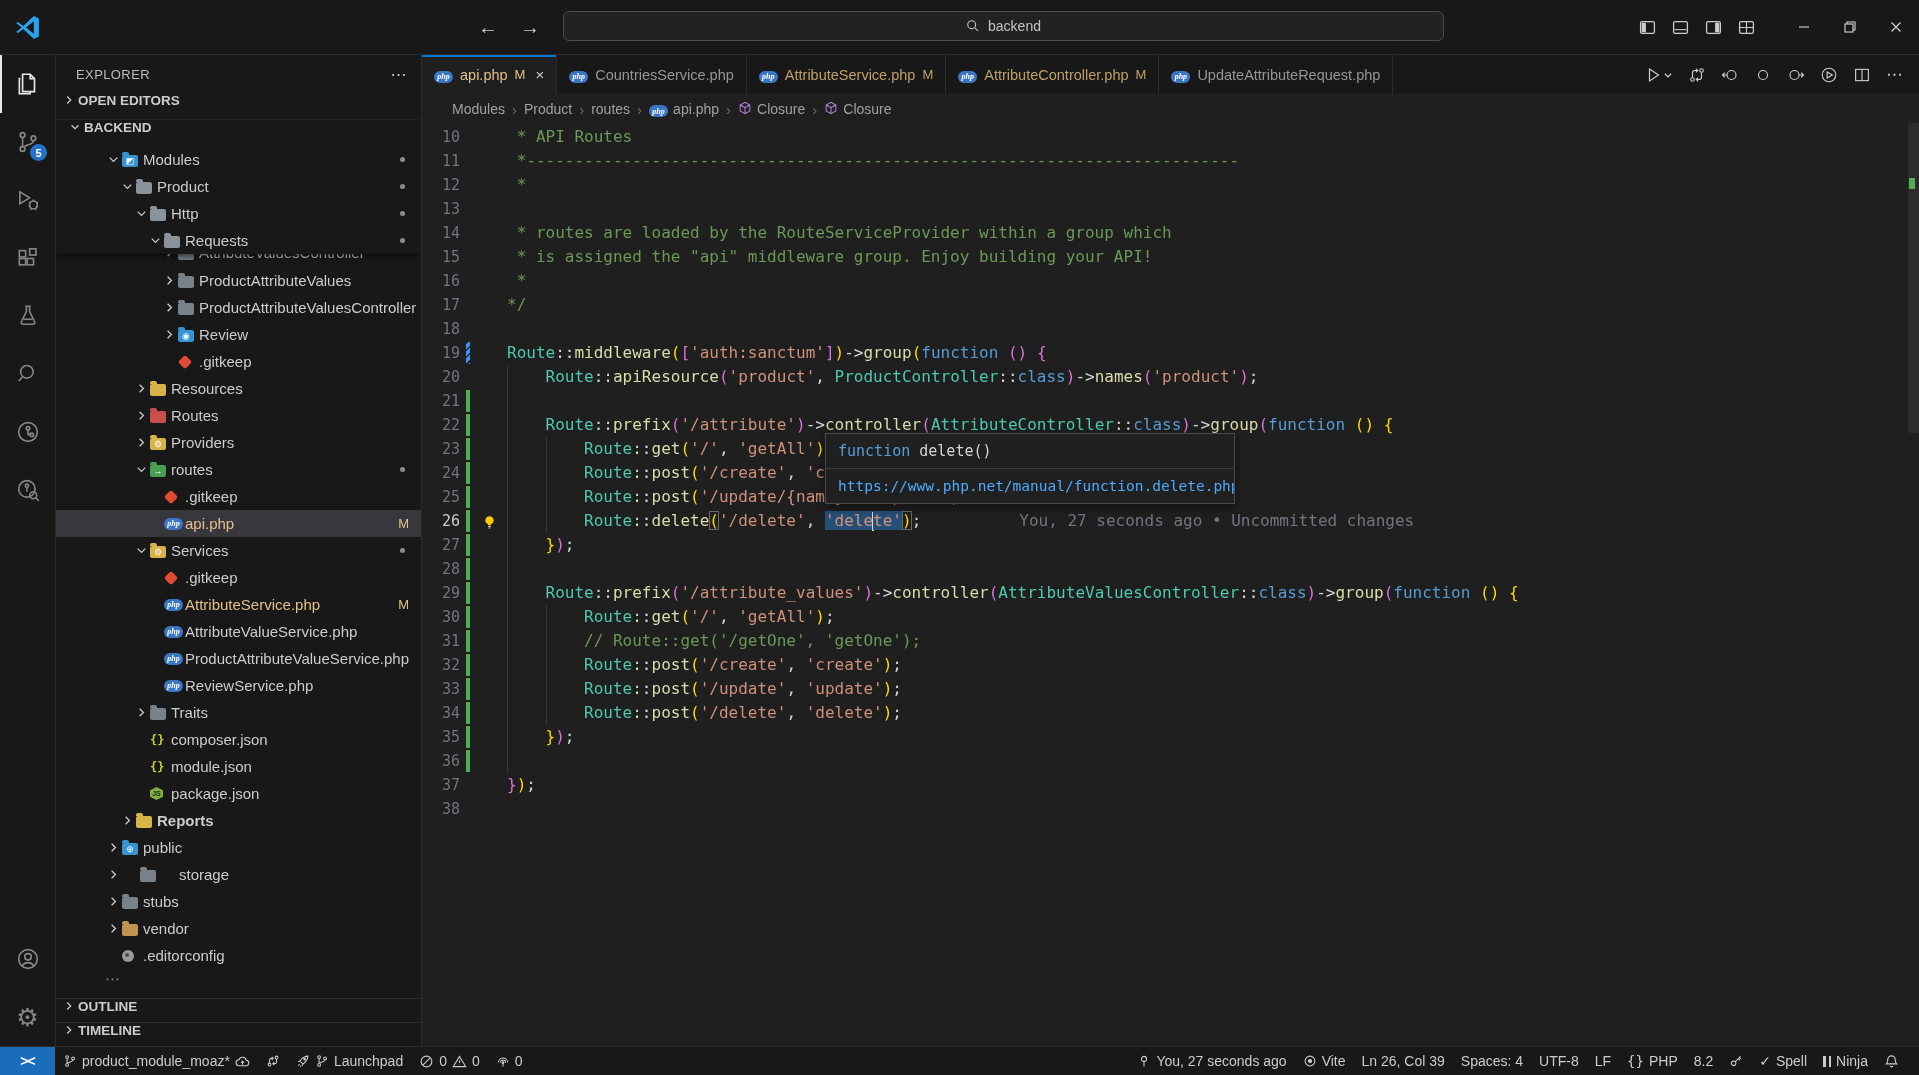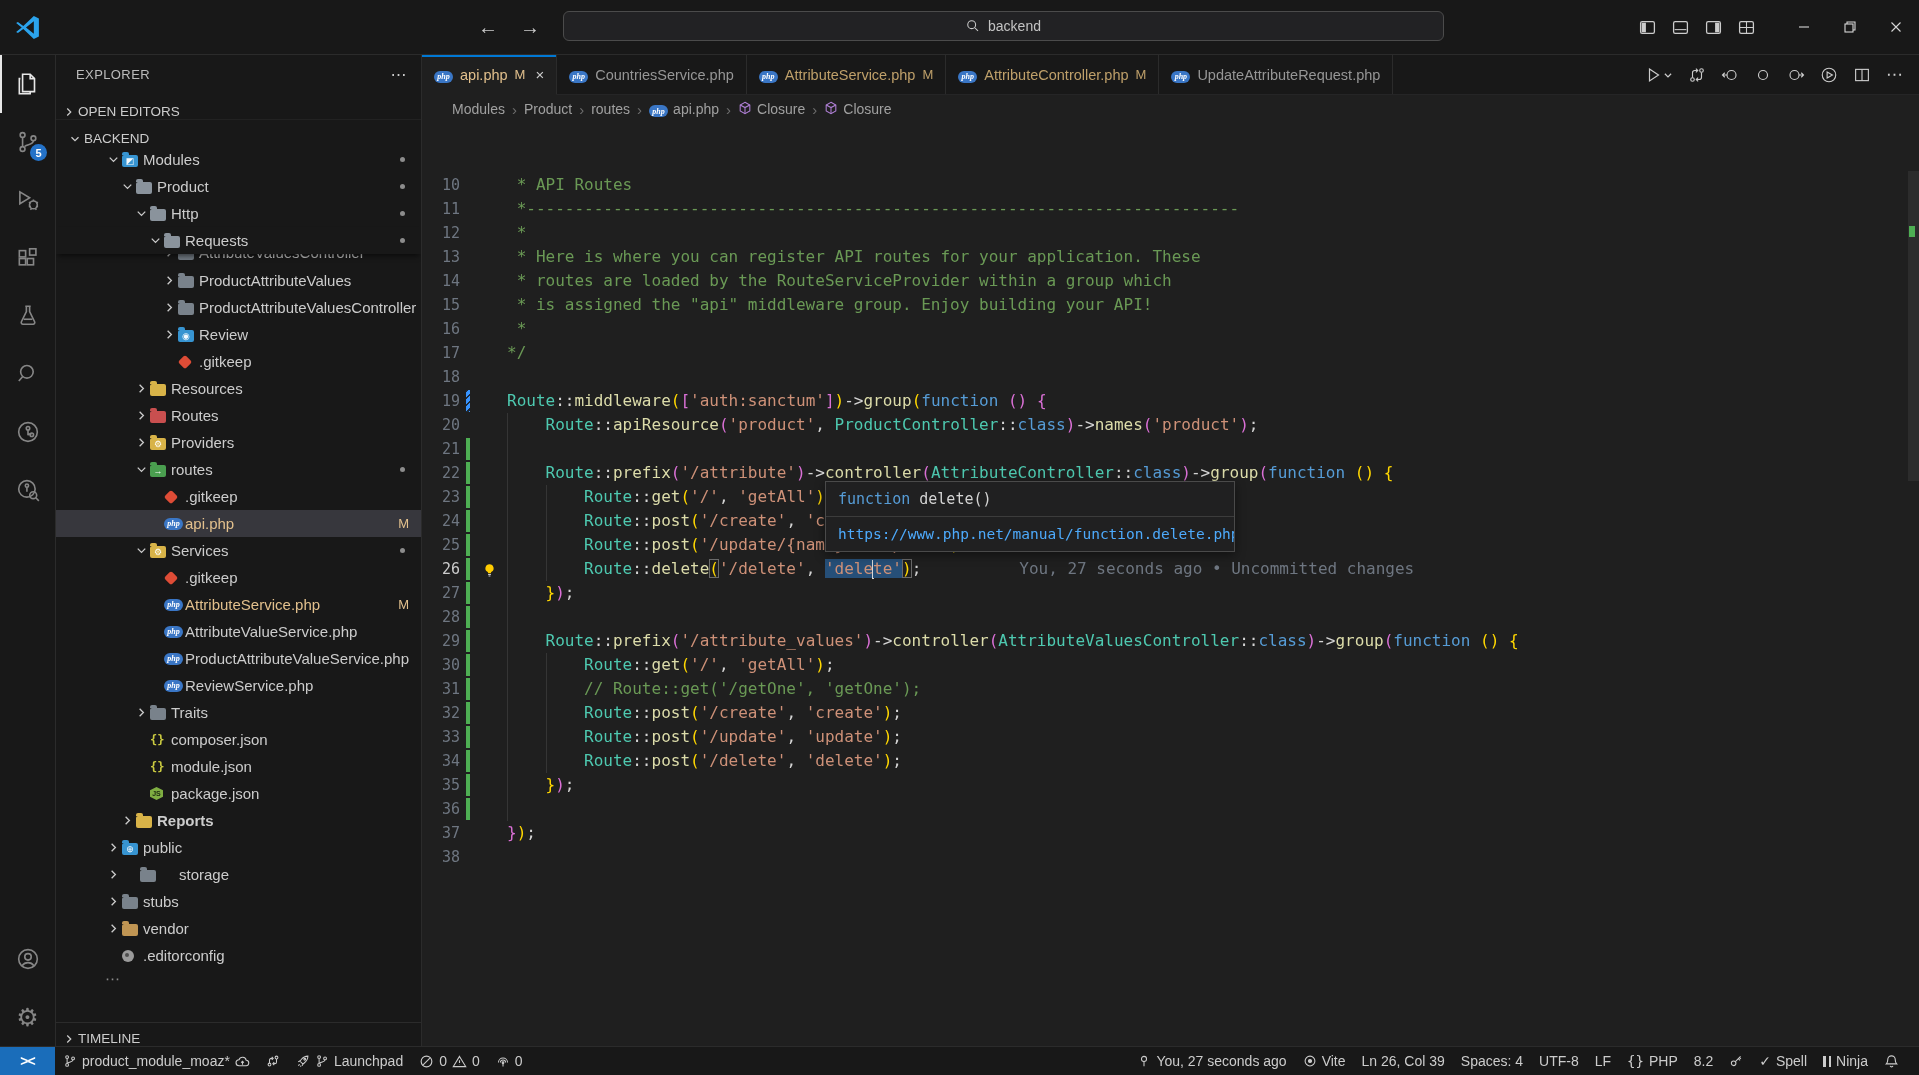--- a/index.html
+++ b/index.html
@@ -26,21 +26,21 @@
   .ab-item{width:55px;height:58px;display:flex;align-items:center;justify-content:center;position:relative;color:#868686;}
   .ab-item.active{color:#e7e7e7;box-shadow:inset 2px 0 0 #e7e7e7;}
   .ab-badge{position:absolute;right:8px;bottom:10px;background:#2472c8;color:#fff;font-size:11px;min-width:17px;height:17px;border-radius:9px;display:flex;align-items:center;justify-content:center;font-weight:700;}
   .ab-spacer{flex:1;}
   .gearglyph{font-size:25px;color:#868686;}
 
   
   .sidebar{width:365px;background:#181818;border-right:1px solid #2b2b2b;display:flex;flex-direction:column;flex:0 0 auto;font-size:15px;}
   .sb-header{height:38px;display:flex;align-items:center;padding:0 14px 0 20px;color:#bbbbbb;font-size:13px;letter-spacing:.4px;flex:0 0 auto;}
   .sb-header .dots{margin-left:auto;color:#cccccc;font-size:16px;}
-  .sb-section{height:26px;display:flex;align-items:flex-end;font-weight:400;font-size:13.5px;color:#cccccc;padding-left:4px;flex:0 0 auto;}
+  .sb-section{height:26px;display:flex;align-items:flex-start;font-weight:700;font-size:13.5px;color:#cccccc;padding-left:4px;flex:0 0 auto;}
   .sb-section .chev{width:18px;display:inline-flex;justify-content:center;}
   .sb-backend{padding-left:10px;border-top:1px solid #222;}
   .tree{flex:1 1 auto;overflow:hidden;position:relative;}
   .trow{height:27px;display:flex;align-items:center;color:#cccccc;position:relative;}
   .trow .chev{width:17px;flex:0 0 auto;display:inline-flex;justify-content:center;}
   .trow .ficon{width:21px;flex:0 0 auto;display:inline-flex;justify-content:flex-start;}
   .trow .lbl{white-space:nowrap;overflow:hidden;}
   .trow.sel{background:#37373d;}
   .trow.mod .lbl{color:#e2c08d;}
   .trow .badge-m{margin-left:auto;margin-right:12px;color:#e2c08d;font-size:13px;}
@@ -71,21 +71,21 @@
   .tab .x{color:#cccccc;font-size:15px;margin-left:3px;}
   .tab.active{background:#1f1f1f;color:#e2c08d;box-shadow:inset 0 2px 0 #0078d4;border-bottom:1px solid #1f1f1f;margin-bottom:-1px;}
   .tab.active .m{color:#e2c08d;}
   .tab.tmod{color:#bfa06a;}
   .tab-actions{margin-left:auto;display:flex;align-items:center;gap:15px;padding-right:16px;color:#cccccc;}
   .breadcrumbs{height:28px;display:flex;align-items:center;gap:7px;padding-left:30px;font-size:14px;color:#a0a0a0;flex:0 0 auto;background:#1f1f1f;}
   .breadcrumbs .sep{color:#6e6e6e;font-size:15px;}
   .crumb{display:flex;align-items:center;gap:5px;}
 
   
-  .codearea{flex:1 1 auto;position:relative;overflow:hidden;font-family:"DejaVu Sans Mono",monospace;font-size:16px;padding-top:2px;margin-top:48px;}
+  .codearea{flex:1 1 auto;position:relative;overflow:hidden;font-family:"DejaVu Sans Mono",monospace;font-size:16px;padding-top:2px;}
   .line{height:24px;line-height:24px;white-space:pre;position:relative;padding-left:85px;}
   .line .num{position:absolute;left:0;top:0;width:38px;text-align:right;color:#6e7681;font-size:15px;}
   .line .num.cur{color:#cccccc;}
   .line .deco{position:absolute;left:44px;top:1px;bottom:1px;width:3.5px;}
   .deco.add{background:#4eae53;}
   .deco.mod{background:#3794ff;background-image:repeating-linear-gradient(135deg,rgba(24,24,24,.85) 0 2px,transparent 2px 5px);}
   .bulb{position:absolute;left:60px;top:4px;}
   .tk{}
   .t-cm{color:#6a9955;}
   .t-cls{color:#4ec9b0;}
@@ -601,20 +601,28 @@
             <span class="ficon">
               <span class="ecic"></span>
             </span>
             <span class="lbl">.editorconfig</span>
           </div>
           <div class="trow dotsrow" style="padding-left: 49px;">
             <span class="lbl">⋯</span>
           </div>
         </div>
       <div class="sb-bottom">
+        <div class="sb-section">
+          <span class="chev">
+              <svg width="14" height="14" viewBox="0 0 16 16">
+                <path d="M6 4l4 4-4 4" fill="none" stroke="#cccccc" stroke-width="1.4"></path>
+              </svg>
+            </span>
+          <span>OUTLINE</span>
+        </div>
         <div class="sb-section">
           <span class="chev">
               <svg width="14" height="14" viewBox="0 0 16 16">
                 <path d="M6 4l4 4-4 4" fill="none" stroke="#cccccc" stroke-width="1.4"></path>
               </svg>
             </span>
           <span>TIMELINE</span>
         </div>
       </div>
     </div>
@@ -729,21 +737,21 @@
                 <path d="M8 1.5l5.5 3v7l-5.5 3-5.5-3v-7z"></path>
                 <path d="M2.5 4.5L8 7.5l5.5-3M8 7.5V14"></path>
               </svg></span>
             <span>Closure</span>
           </span>
         </div>
       <div class="codearea" id="code">
           <div class="line"><span class="num">10</span><span class="tk t-cm"> * API Routes</span></div>
           <div class="line"><span class="num">11</span><span class="tk t-cm"> *--------------------------------------------------------------------------</span></div>
           <div class="line"><span class="num">12</span><span class="tk t-cm"> *</span></div>
-          <div class="line"><span class="num">13</span><span class="tk t-cm"> * Here is where you can register API routes for your application. These</span></div>
+          <div class="line"><span class="num">13</span></div>
           <div class="line"><span class="num">14</span><span class="tk t-cm"> * routes are loaded by the RouteServiceProvider within a group which</span></div>
           <div class="line"><span class="num">15</span><span class="tk t-cm"> * is assigned the "api" middleware group. Enjoy building your API!</span></div>
           <div class="line"><span class="num">16</span><span class="tk t-cm"> *</span></div>
           <div class="line"><span class="num">17</span><span class="tk t-cm">*/</span></div>
           <div class="line"><span class="num">18</span></div>
           <div class="line"><span class="num">19</span><span class="deco mod"></span><span class="tk t-cls">Route</span><span class="tk t-pun">::</span><span class="tk t-fn">middleware</span><span class="tk t-brg">(</span><span class="tk t-brp">[</span><span class="tk t-str">'auth:sanctum'</span><span class="tk t-brp">]</span><span class="tk t-brg">)</span><span class="tk t-pun">-&gt;</span><span class="tk t-fn">group</span><span class="tk t-brg">(</span><span class="tk t-kw">function</span><span class="tk t-pun"> </span><span class="tk t-brp">()</span><span class="tk t-pun"> </span><span class="tk t-brp">{</span></div>
           <div class="line"><span class="num">20</span><span class="tk t-pun">    </span><span class="tk t-cls">Route</span><span class="tk t-pun">::</span><span class="tk t-fn">apiResource</span><span class="tk t-brp">(</span><span class="tk t-str">'product'</span><span class="tk t-pun">, </span><span class="tk t-cls">ProductController</span><span class="tk t-pun">::</span><span class="tk t-kw">class</span><span class="tk t-brp">)</span><span class="tk t-pun">-&gt;</span><span class="tk t-fn">names</span><span class="tk t-brp">(</span><span class="tk t-str">'product'</span><span class="tk t-brp">)</span><span class="tk t-pun">;</span></div>
           <div class="line"><span class="num">21</span><span class="deco add"></span></div>
           <div class="line"><span class="num">22</span><span class="deco add"></span><span class="tk t-pun">    </span><span class="tk t-cls">Route</span><span class="tk t-pun">::</span><span class="tk t-fn">prefix</span><span class="tk t-brp">(</span><span class="tk t-str">'/attribute'</span><span class="tk t-brp">)</span><span class="tk t-pun">-&gt;</span><span class="tk t-fn">controller</span><span class="tk t-brp">(</span><span class="tk t-cls">AttributeController</span><span class="tk t-pun">::</span><span class="tk t-kw">class</span><span class="tk t-brp">)</span><span class="tk t-pun">-&gt;</span><span class="tk t-fn">group</span><span class="tk t-brp">(</span><span class="tk t-kw">function</span><span class="tk t-pun"> </span><span class="tk t-brg">()</span><span class="tk t-pun"> </span><span class="tk t-brg">{</span></div>
           <div class="line"><span class="num">23</span><span class="deco add"></span><span class="tk t-pun">        </span><span class="tk t-cls">Route</span><span class="tk t-pun">::</span><span class="tk t-fn">get</span><span class="tk t-brg">(</span><span class="tk t-str">'/'</span><span class="tk t-pun">, </span><span class="tk t-str">'getAll'</span><span class="tk t-brg">)</span><span class="tk t-pun">;</span></div>

